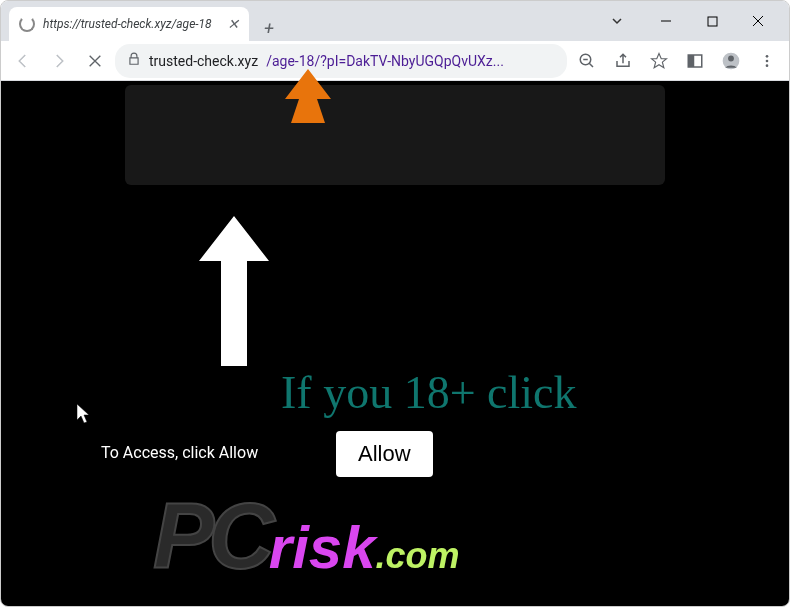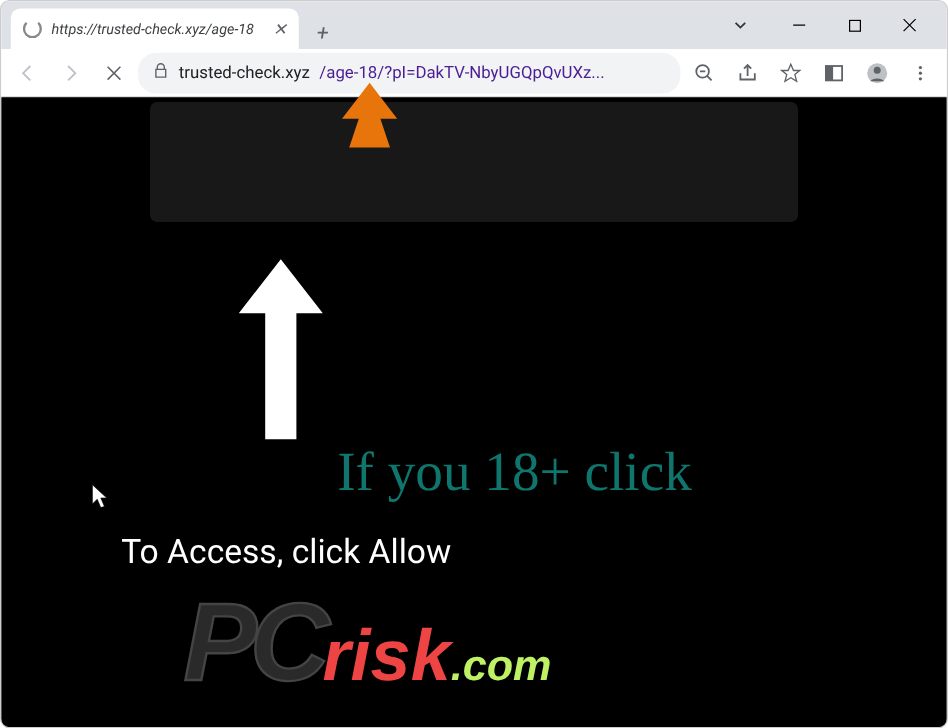--- a/index.html
+++ b/index.html
@@ -117,21 +117,21 @@
   left: 280px; top: 285px;
   color: #0f766e;
   font-size: 46px;
   font-weight: 400;
   font-family: Georgia, serif;
 }
 .subtext {
   position: absolute;
   left: 100px; top: 362px;
   color: #fff;
-  font-size: 28px;
+  font-size: 16px;
 }
 .allow-btn {
   position: absolute;
   left: 335px; top: 350px;
   background: #fff;
   color: #000;
   border: none;
   padding: 10px 22px;
   font-size: 22px;
   border-radius: 4px;
@@ -146,21 +146,21 @@
   font-weight: bold;
   font-style: italic;
   margin-left: 16px;
 }
 .wm-pc {
   font-size: 92px;
   color: #2a2a2a;
   -webkit-text-stroke: 2px #444;
   letter-spacing: -6px;
 }
-.wm-risk { font-size: 60px; color: #ef4444; font-style: italic; }
+.wm-risk { font-size: 60px; color: #d946ef; font-style: italic; }
 .wm-com { font-size: 36px; color: #bef264; font-style: italic; }
 
 .orange-arrow {
   position: absolute;
   left: 278px; top: 66px;
   z-index: 100;
 }
 .cursor {
   position: absolute;
   left: 75px; top: 322px;
@@ -271,20 +271,21 @@
   <div class="notif-shadow"></div>
 
   <div class="arrow-up">
     <svg width="90" height="170" viewBox="0 0 90 170">
       <path d="M45 10 L80 55 L58 55 L58 160 L32 160 L32 55 L10 55 Z" fill="#fff"></path>
     </svg>
   </div>
 
   <div class="headline">If you 18+ click</div>
   <div class="subtext">To Access, click Allow</div>
+  <button class="allow-btn">Allow</button>
 
   <div class="watermark">
     <span class="wm-pc">PC</span>
     <span class="wm-risk">risk</span>
     <span class="wm-com">.com</span>
   </div>
 
   <div class="cursor">
     <svg width="16" height="22" viewBox="0 0 16 22">
         <path d="M1 1 L1 17 L5 13 L8 20 L11 19 L8 12 L13 12 Z" fill="#fff" stroke="#000" stroke-width="0.5"></path>

